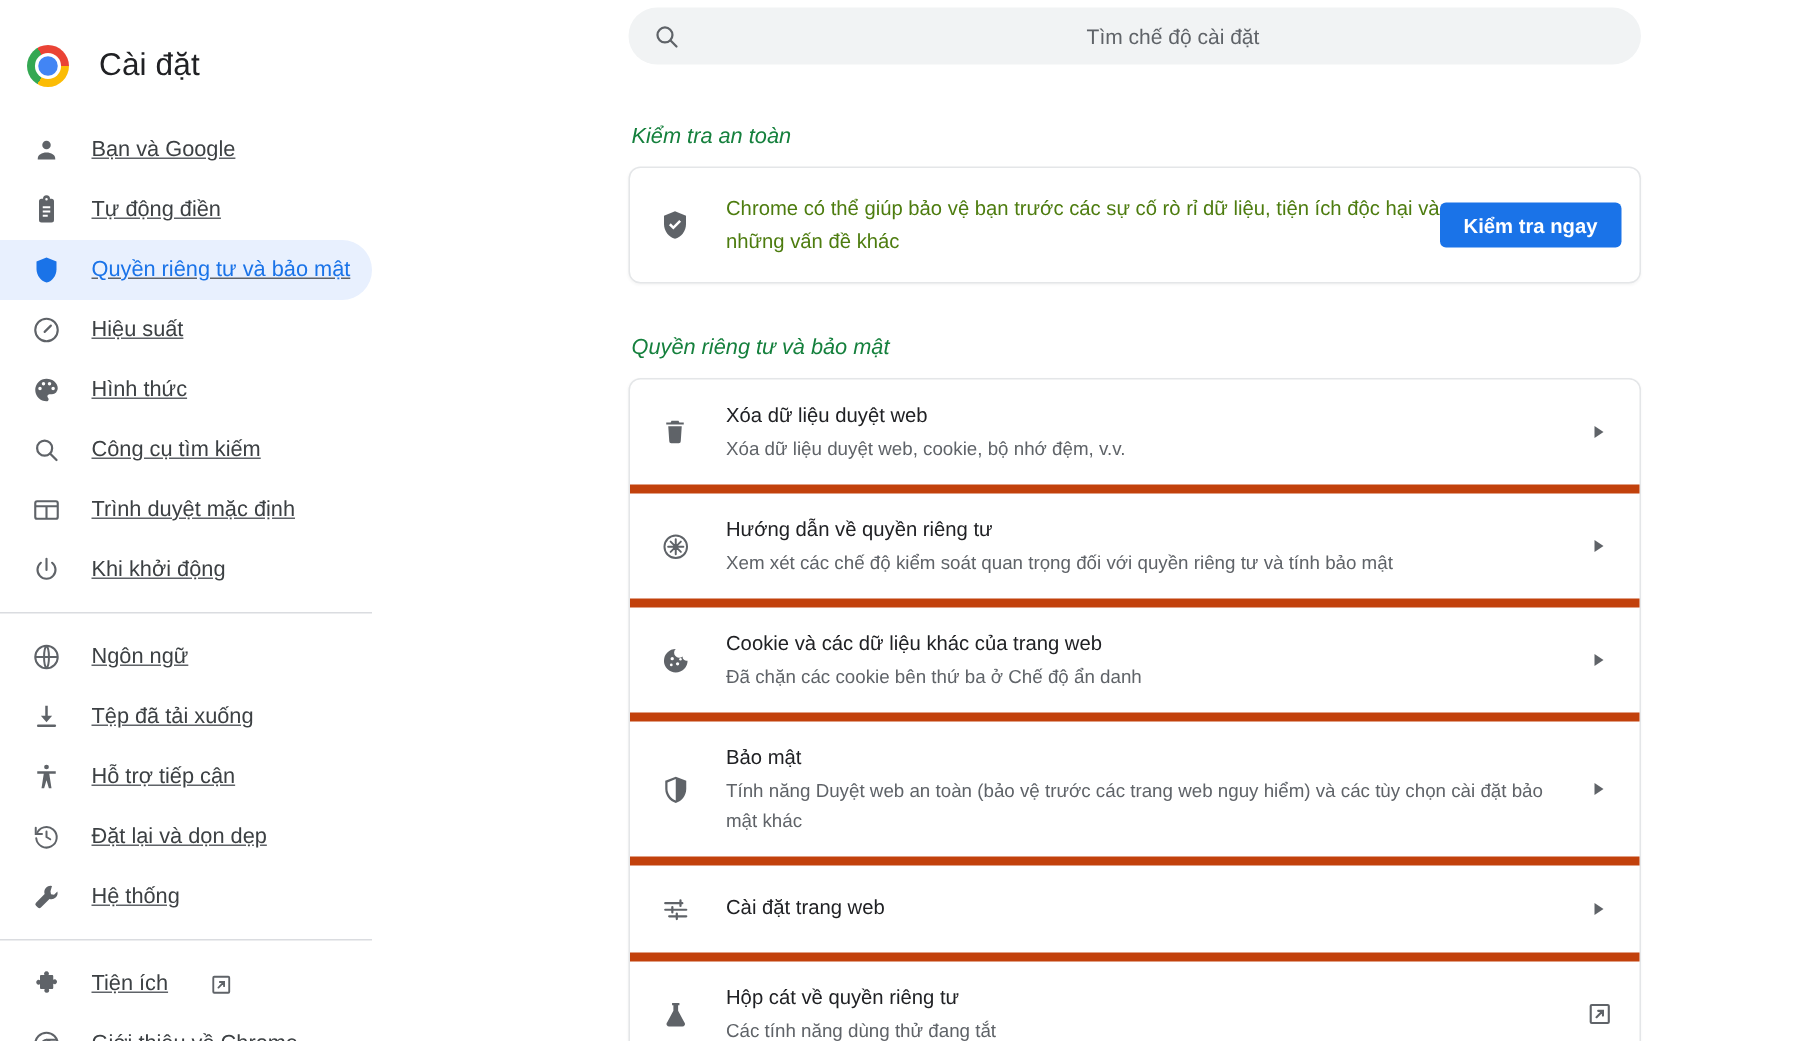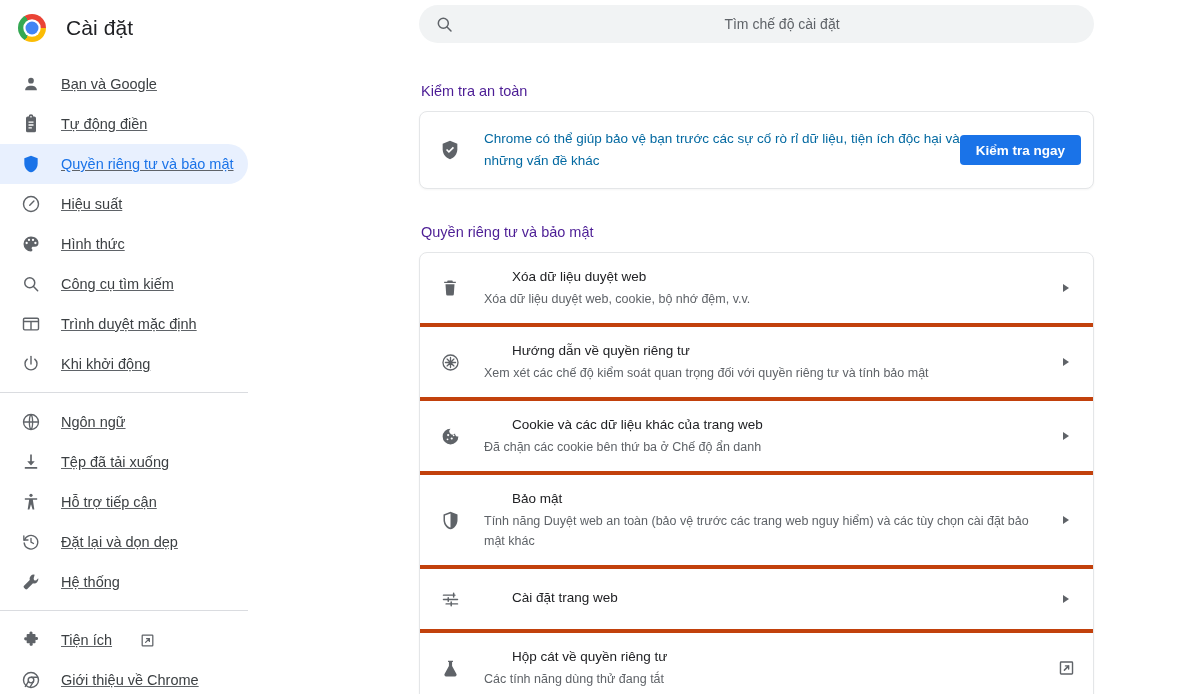--- a/index.html
+++ b/index.html
@@ -18,20 +18,21 @@
     background: #ffffff;
   }
 
   
   .sidebar {
     width: 264px;
     flex: 0 0 264px;
     position: relative;
     background: #ffffff;
     padding-top: 0;
+    margin-top: 16px;
   }
   .brand {
     display: flex;
     align-items: center;
     height: 56px;
     padding-left: 18px;
     gap: 20px;
   }
   .chrome-logo {
     width: 28px; height: 28px;
@@ -140,23 +141,24 @@
     font-size: 14px;
     color: #3c4043;
     padding: 0;
     height: 22px;
     text-align: center;
   }
   .searchbar input::placeholder { color: #5f6368; opacity: 1; }
 
   .section-title {
     font-size: 14.5px;
-    color: #4c1d95;
+    color: #15803d;
     margin: 40px 0 12px 2px;
     font-weight: 400;
+    font-style: italic;
   }
   .section-title.second { margin-top: 35px; }
 
   .card {
     width: 675px;
     background: #ffffff;
     border: 1px solid #e4e6e8;
     border-radius: 8px;
     box-shadow: 0 1px 2px rgba(60,64,67,.05);
   }
@@ -171,21 +173,21 @@
   }
   .safety-ico {
     flex: 0 0 24px;
     width: 24px; height: 24px;
     color: #5f6368;
     margin-right: 22px;
     display: flex; align-items: center; justify-content: center;
   }
   .safety-text {
     font-size: 13.5px;
-    color: #0369a1;
+    color: #4d7c0f;
     line-height: 22px;
     max-width: 500px;
     padding-right: 6px;
   }
   .btn-primary {
     position: absolute;
     right: 12px;
     top: 50%;
     transform: translateY(-50%);
     background: #1a73e8;
@@ -202,38 +204,37 @@
   }
 
   
   .plist { display: flex; flex-direction: column; }
   .prow {
     display: flex;
     align-items: center;
     padding: 14px 16px 14px 18px;
     min-height: 64px;
     cursor: pointer;
-    border-top: 4px solid #c2410c;
+    border-top: 6px solid #c2410c;
     position: relative;
   }
   .prow:first-child { border-top: none; }
   .prow .p-ico {
     flex: 0 0 24px;
     width: 24px; height: 24px;
     color: #5f6368;
     margin-right: 22px;
     display: flex; align-items: center; justify-content: center;
   }
   .prow .p-body { flex: 1 1 auto; padding-right: 38px; min-width: 0; }
   .prow .p-title {
     font-size: 13.5px;
     color: #202124;
     line-height: 20px;
     margin-bottom: 2px;
-    margin-left: 28px;
   }
   .prow .p-sub {
     font-size: 12.5px;
     color: #5f6368;
     line-height: 20px;
   }
   .prow .p-arrow {
     position: absolute;
     right: 24px;
     top: 50%;

